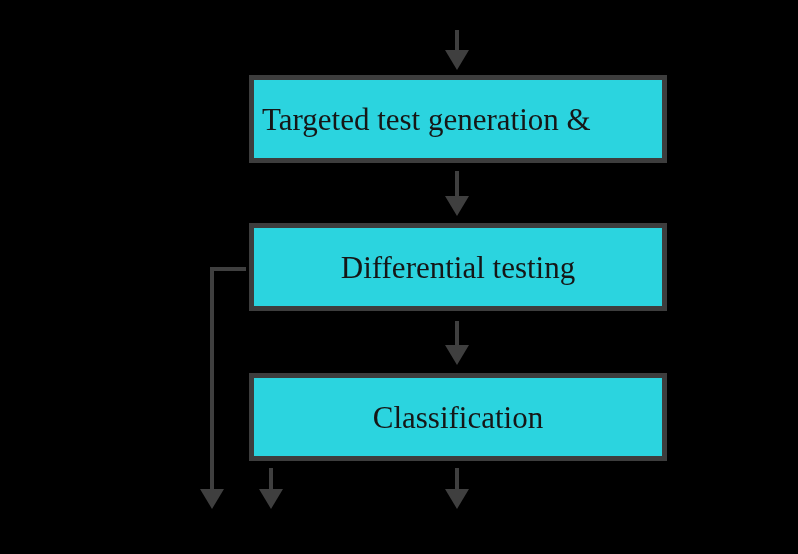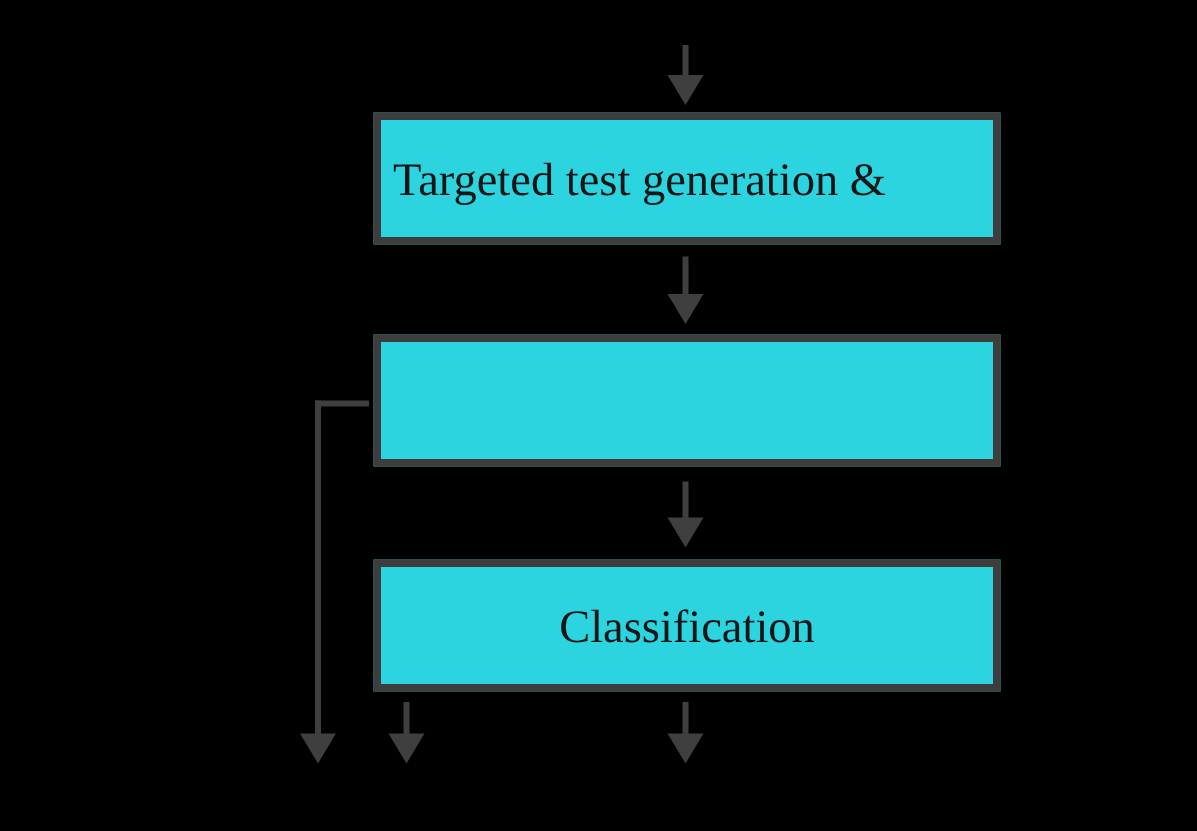--- a/index.html
+++ b/index.html
@@ -98,20 +98,21 @@
   <div class="head head-top"></div>
 
   <div class="node node-1">
     <div>Targeted test generation &amp;</div>
   </div>
 
   <div class="stem stem-12"></div>
   <div class="head head-12"></div>
 
   <div class="node node-2">
+    <div>Differential testing</div>
   </div>
 
   <div class="stem stem-23"></div>
   <div class="head head-23"></div>
 
   <div class="node node-3">
     <div>Classification</div>
   </div>
 
   <div class="hline elbow-h"></div>

